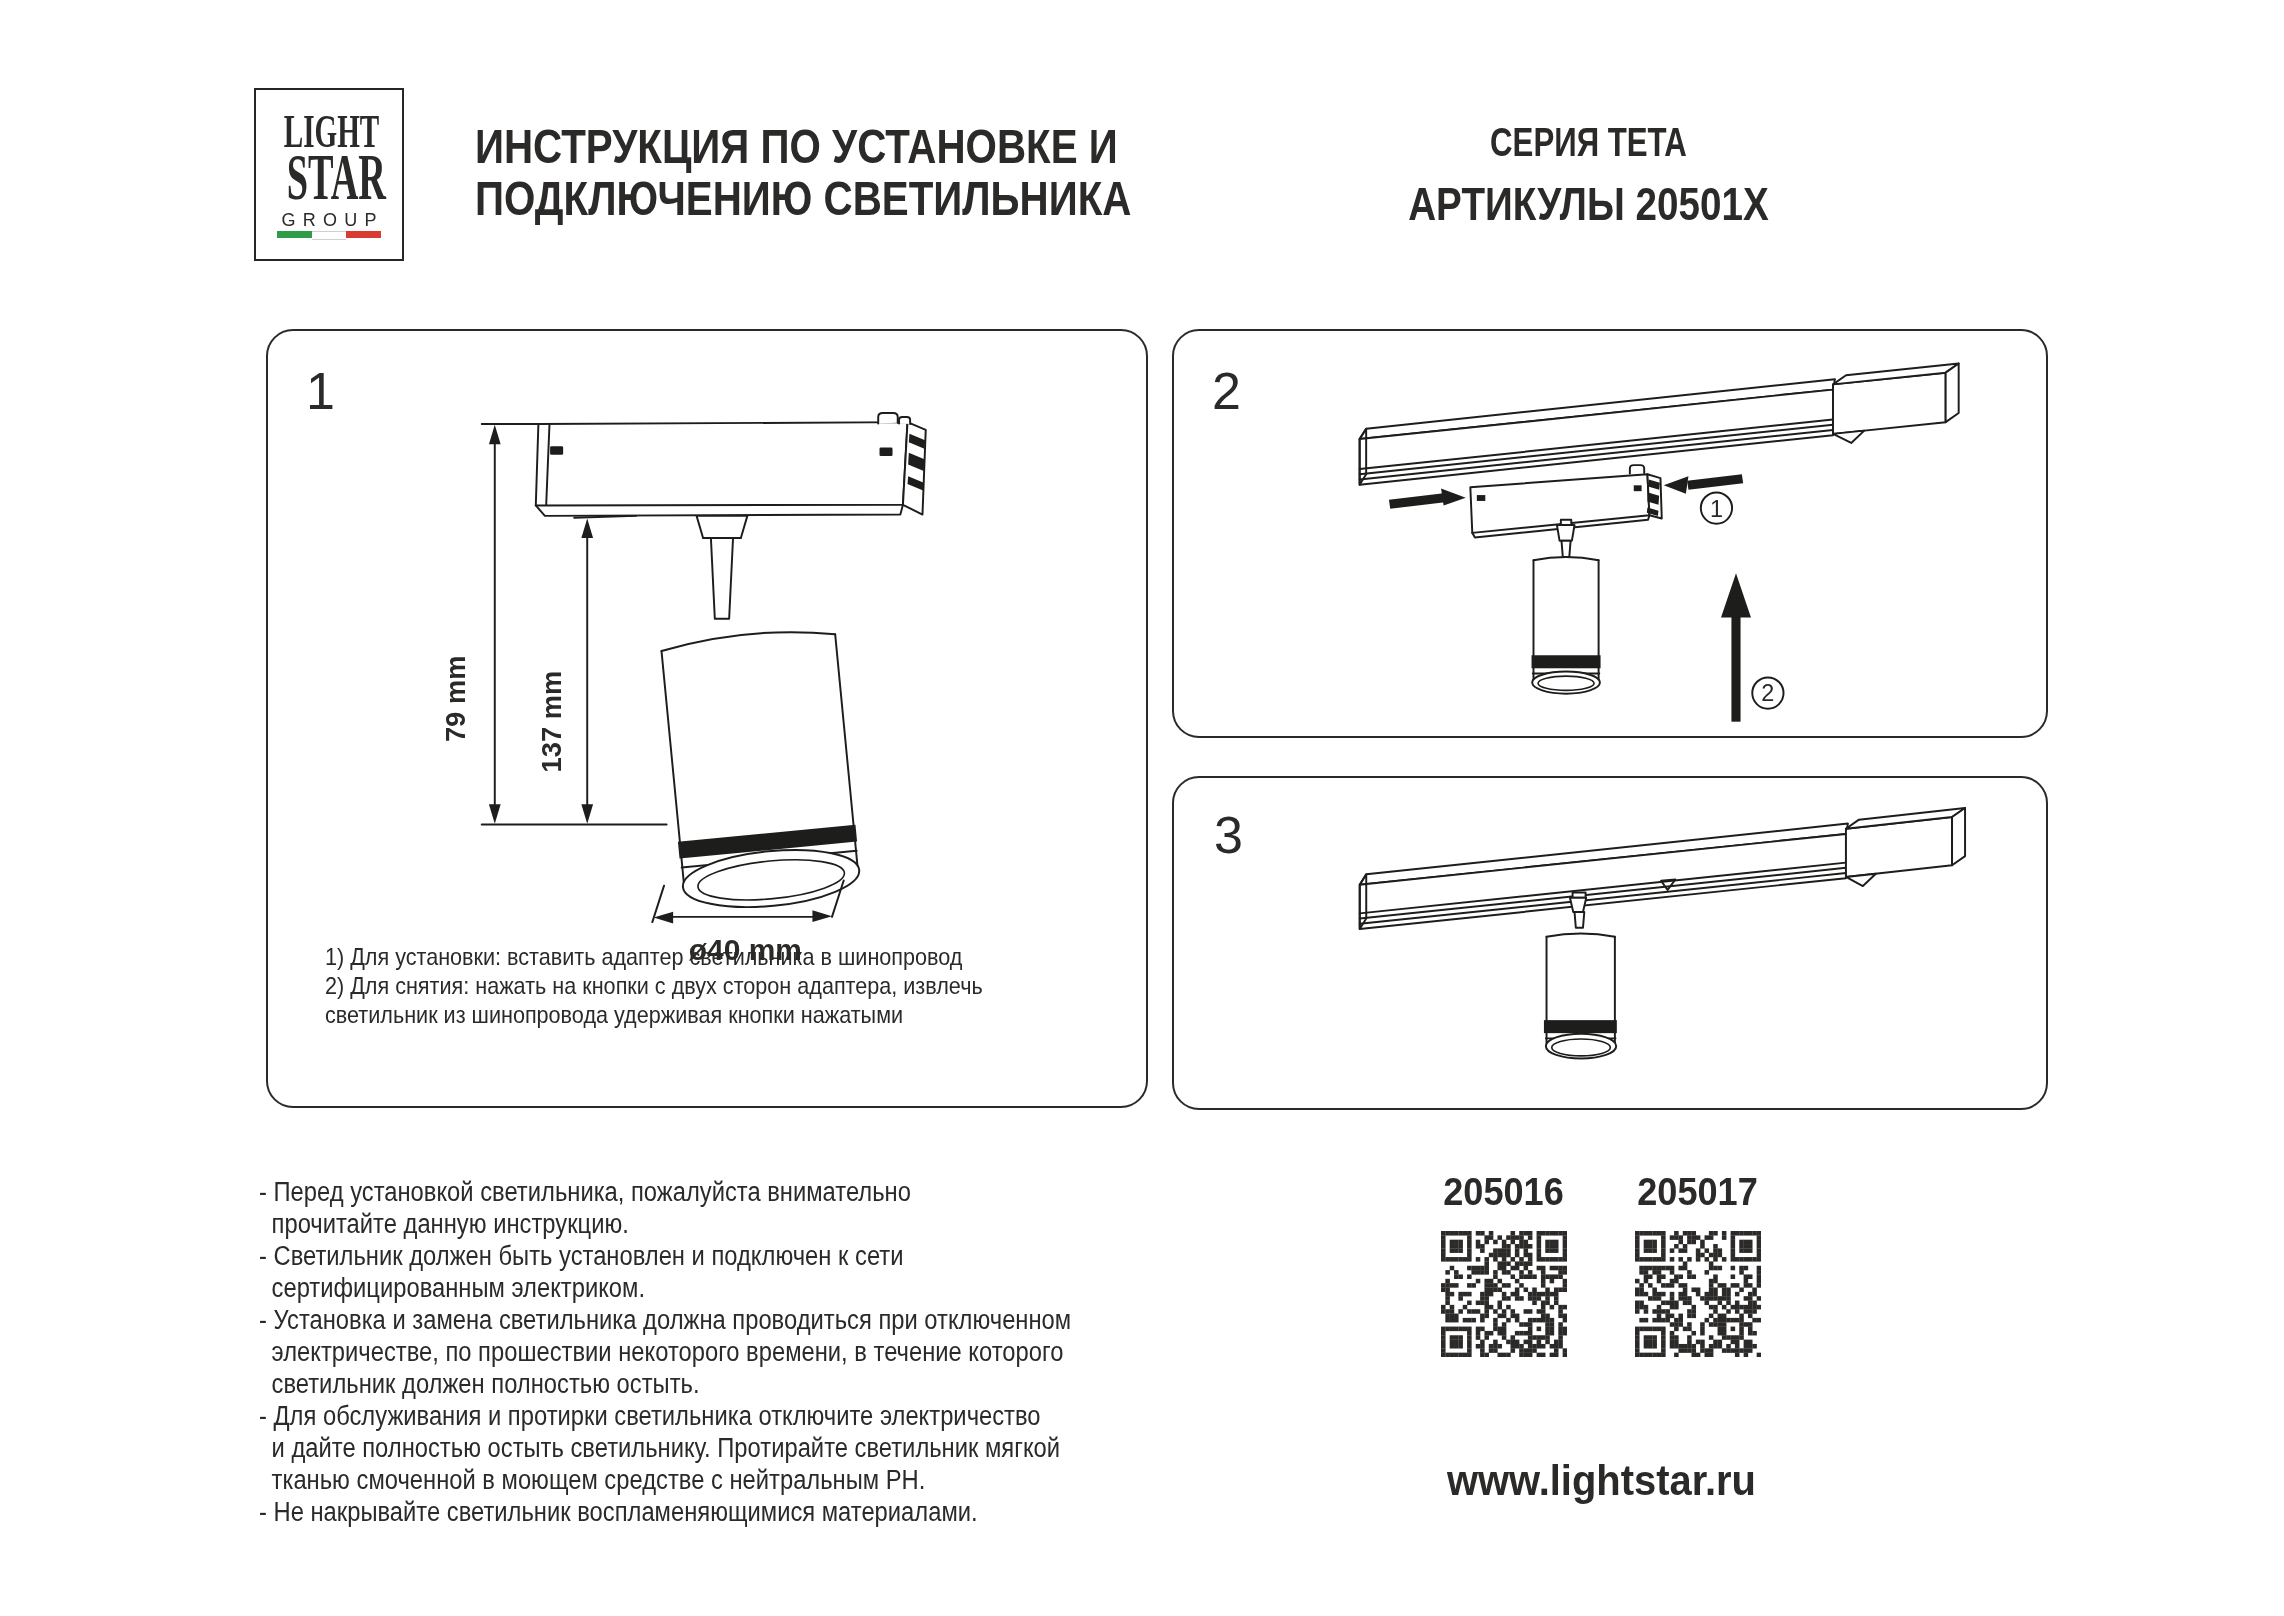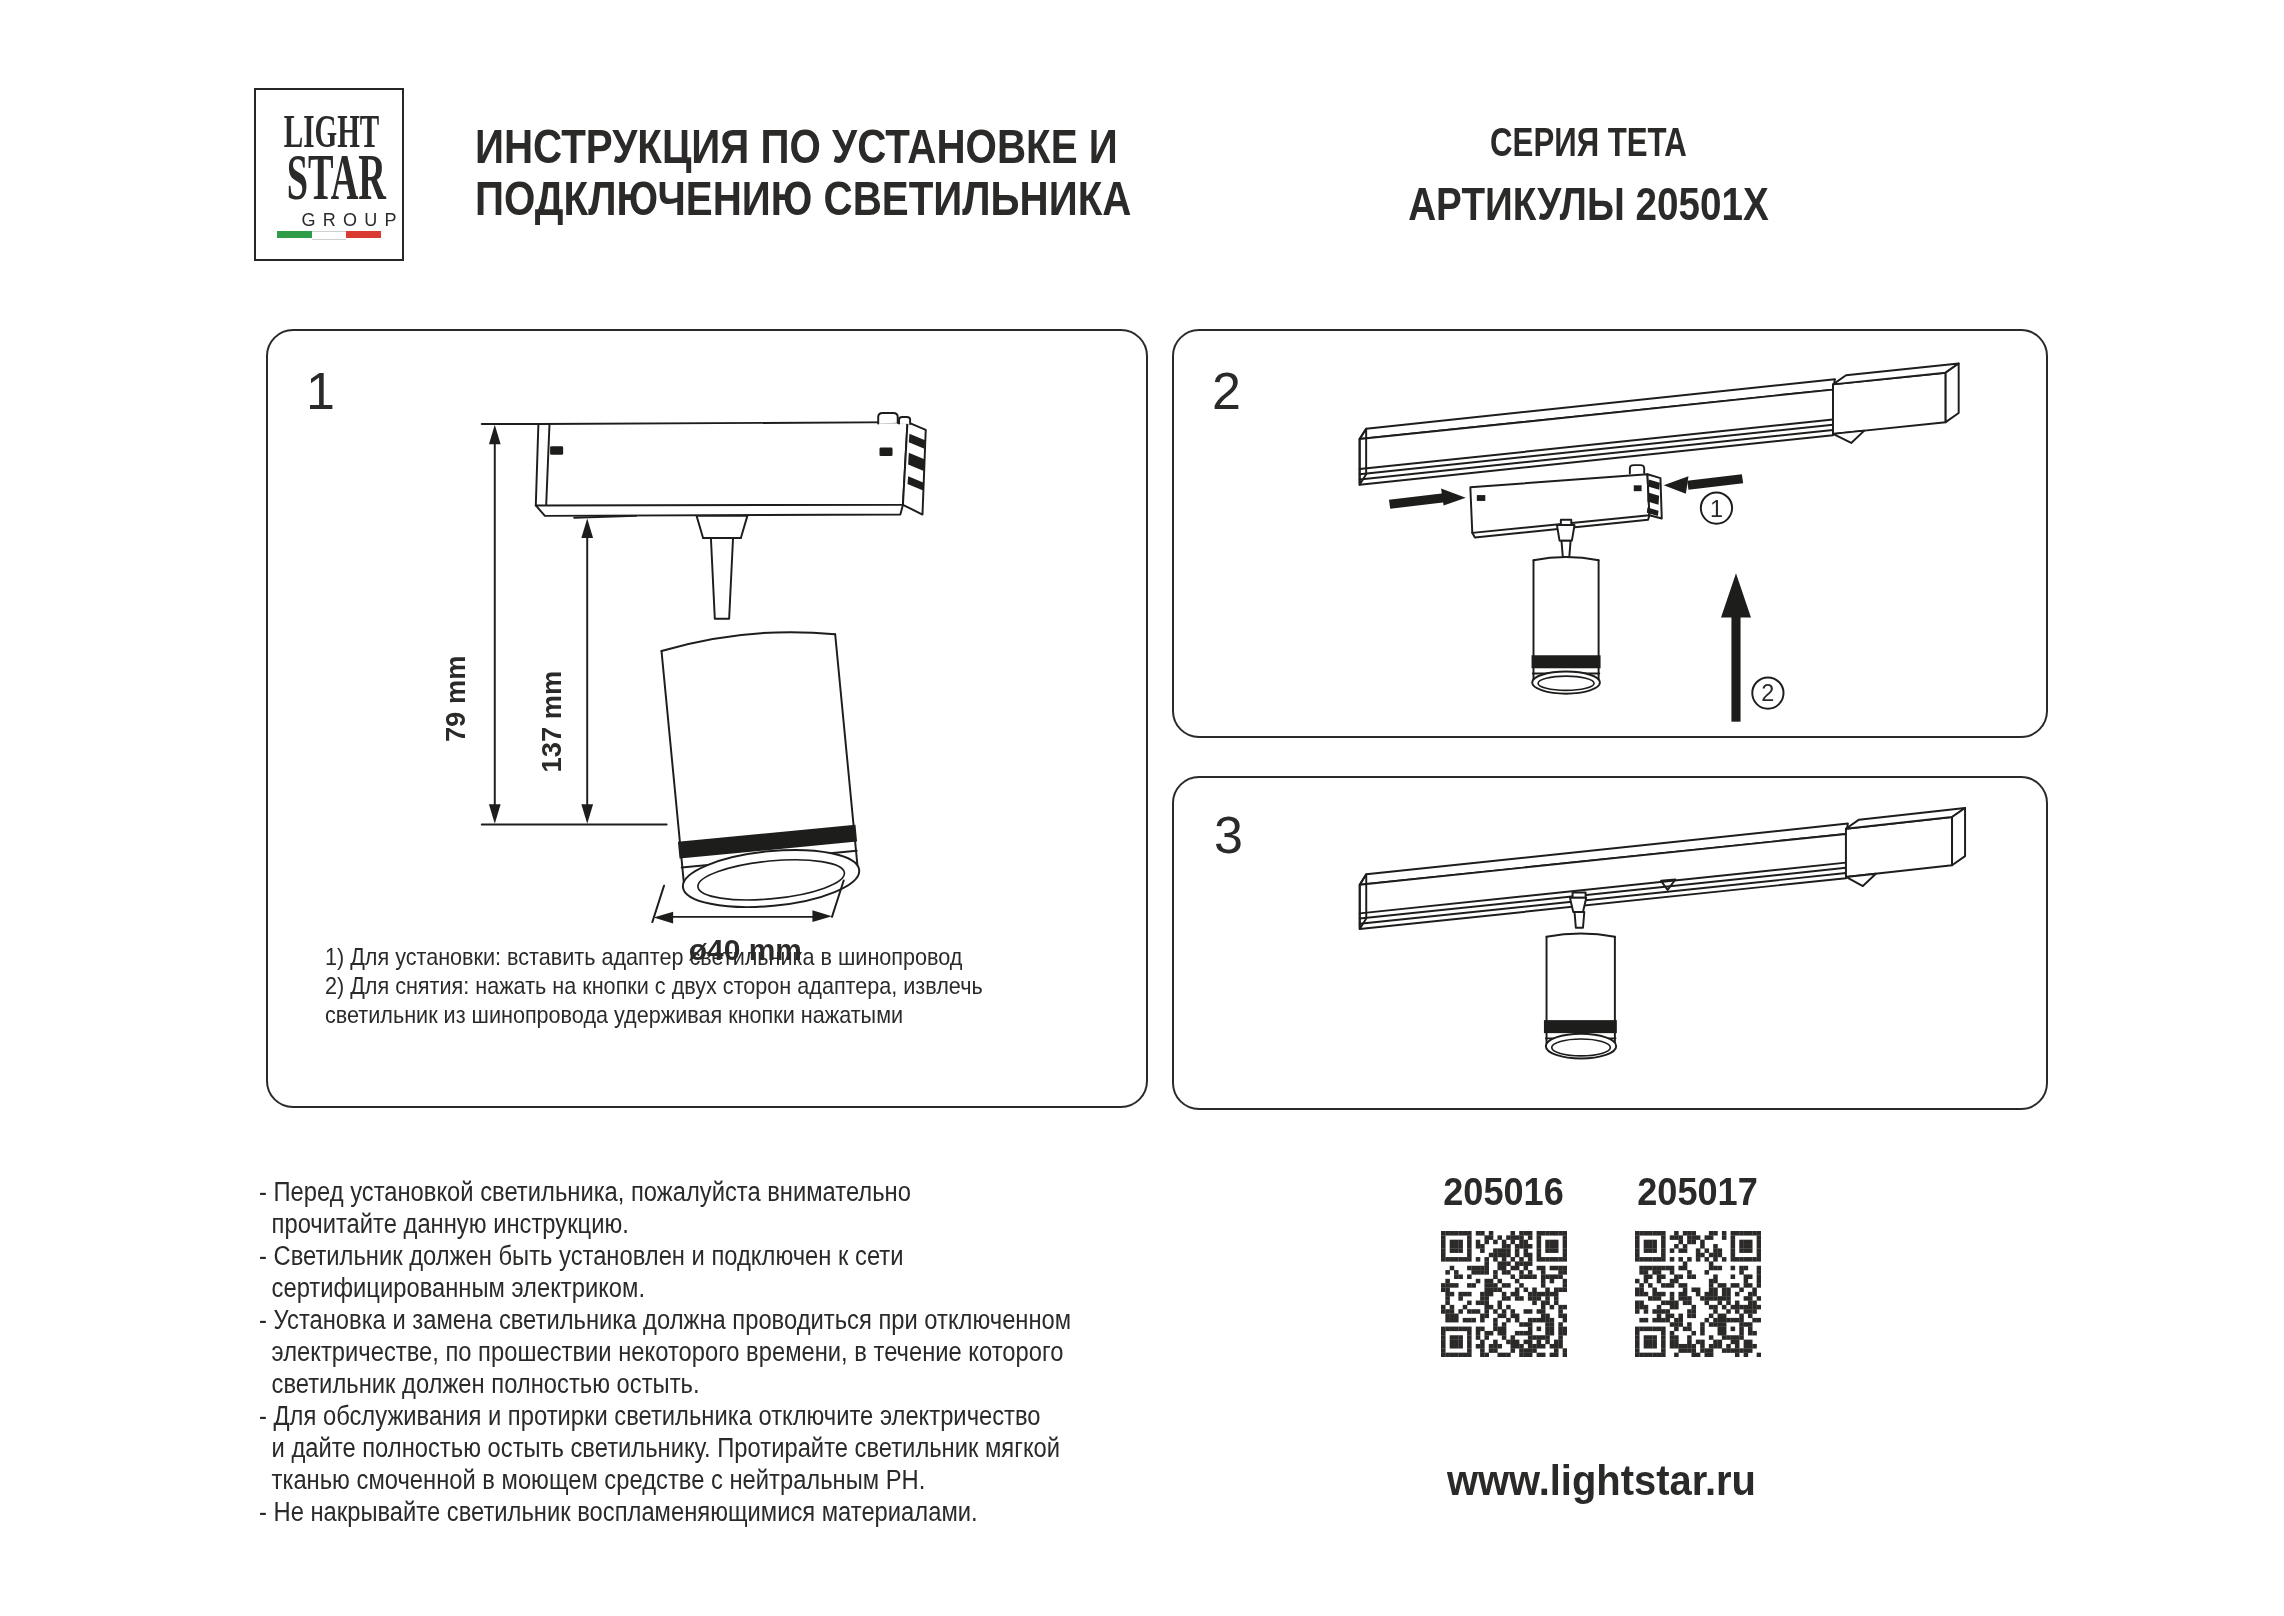--- a/index.html
+++ b/index.html
@@ -8,21 +8,21 @@
   .abs{position:absolute;}
   .nowrap{white-space:nowrap;}
 
   
   .logo-box{left:254px;top:88px;width:146px;height:169px;border:2.6px solid #262626;background:#fff;}
   .logo-word1{top:22px;left:0;width:100%;text-align:center;font-family:"Liberation Serif","DejaVu Serif",serif;
               font-weight:bold;font-size:47px;line-height:39px;transform:scaleX(.62);transform-origin:center top;}
   .logo-word2{top:61px;left:0;width:100%;text-align:center;font-family:"Liberation Serif","DejaVu Serif",serif;
               font-weight:bold;font-size:66px;line-height:52px;transform:scaleX(.58);transform-origin:center top;}
   .logo-word3{top:120px;left:0;width:100%;text-align:center;font-size:18px;font-weight:400;
-              letter-spacing:7.2px;text-indent:7.2px;padding-left:20px;}
+              letter-spacing:7.2px;text-indent:7.2px;}
   .logo-flag{top:141px;left:21px;width:104px;height:6.5px;display:flex;}
   .logo-flag span{flex:1;height:100%;}
   .flag-mid{background:#fff;border-top:0.7px solid #cfcfcf;border-bottom:0.7px solid #cfcfcf;}
 
   .title{left:475px;top:121px;font-size:48px;font-weight:bold;line-height:52px;
          transform:scaleX(.84);transform-origin:left top;letter-spacing:0;}
   .series{left:1354px;top:120px;width:469px;text-align:center;font-size:40px;font-weight:bold;
           transform:scaleX(.78);transform-origin:center top;}
   .articles{left:1354px;top:177px;width:469px;text-align:center;font-size:46px;font-weight:bold;
             transform:scaleX(.84);transform-origin:center top;}

